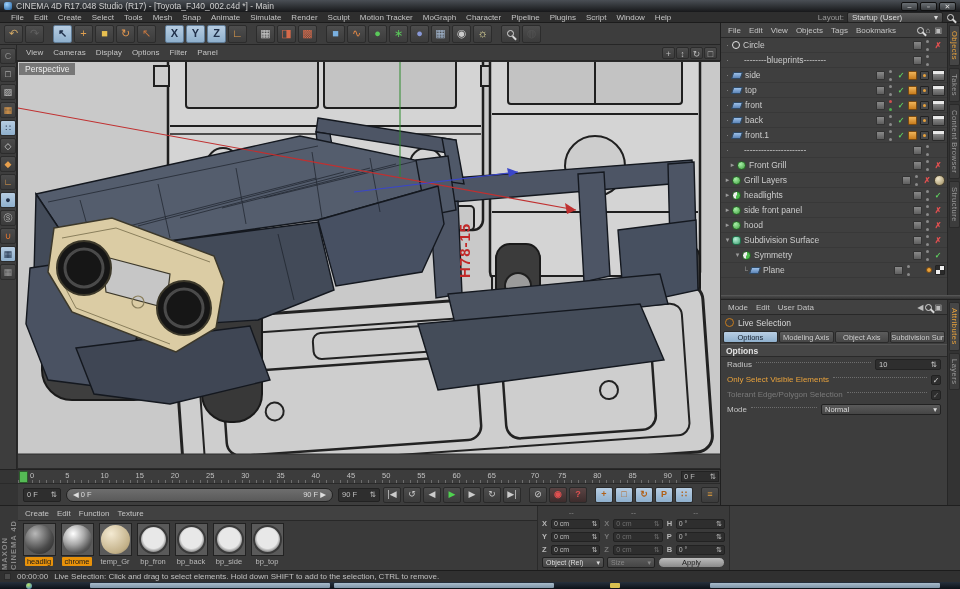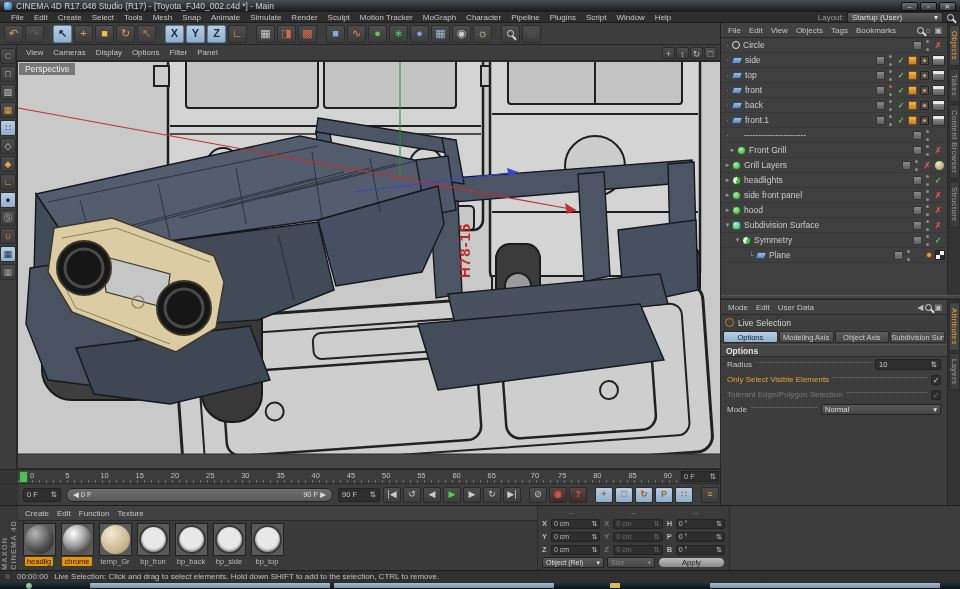--- a/index.html
+++ b/index.html
@@ -612,20 +612,31 @@
               <span class="oname">Circle</span>
               <span style="display: flex; align-items: center; margin-left: auto; padding-right: 2px;">
                 <span class="editsq"></span>
                 <span class="vdots"></span>
                 <span class="ostate x">✗</span>
                 <span class="tags"></span>
               </span>
             </div>
             <div class="orow" style="padding-left: 2px;">
               <span class="gut">·</span>
+              <span class="oi oi-null"></span>
+              <span class="oname">--------blueprints--------</span>
+              <span style="display: flex; align-items: center; margin-left: auto; padding-right: 2px;">
+                <span class="editsq"></span>
+                <span class="vdots"></span>
+                <span class="ostate "></span>
+                <span class="tags"></span>
+              </span>
+            </div>
+            <div class="orow" style="padding-left: 2px;">
+              <span class="gut">·</span>
               <span class="oi oi-plane"></span>
               <span class="oname">side</span>
               <span style="display: flex; align-items: center; margin-left: auto; padding-right: 2px;">
                 <span class="editsq"></span>
                 <span class="vdots"></span>
                 <span class="ostate check">✓</span>
                 <span class="tags">
                   <span class="tag t-compositing"></span>
                   <span class="tag t-display"></span>
                   <span class="tag t-texture-photo"></span>
@@ -775,21 +786,21 @@
               <span class="gut">▾</span>
               <span class="oi oi-poly-half"></span>
               <span class="oname">Symmetry</span>
               <span style="display: flex; align-items: center; margin-left: auto; padding-right: 2px;">
                 <span class="editsq"></span>
                 <span class="vdots"></span>
                 <span class="ostate check">✓</span>
                 <span class="tags"></span>
               </span>
             </div>
-            <div class="orow" style="padding-left: 26px;">
+            <div class="orow" style="padding-left: 20px;">
               <span class="gut">└</span>
               <span class="oi oi-plane-child"></span>
               <span class="oname">Plane</span>
               <span style="display: flex; align-items: center; margin-left: auto; padding-right: 2px;">
                 <span class="editsq"></span>
                 <span class="vdots"></span>
                 <span class="ostate "></span>
                 <span class="tags">
                   <span class="tag t-dot-orange"></span>
                   <span class="tag t-checker"></span>

